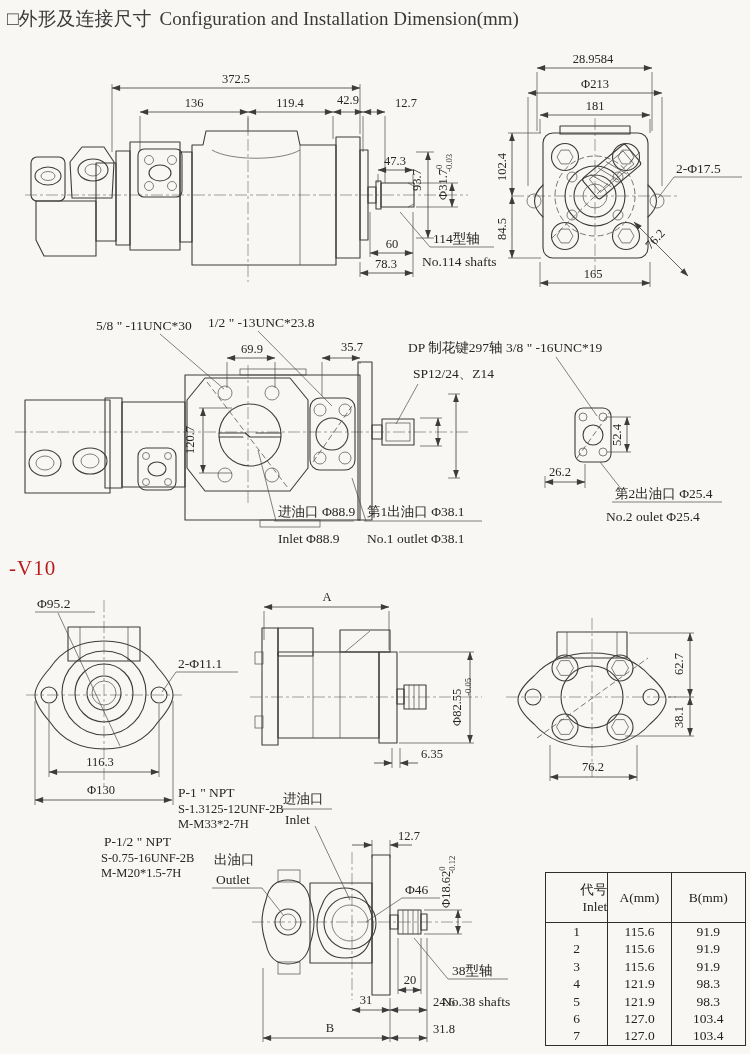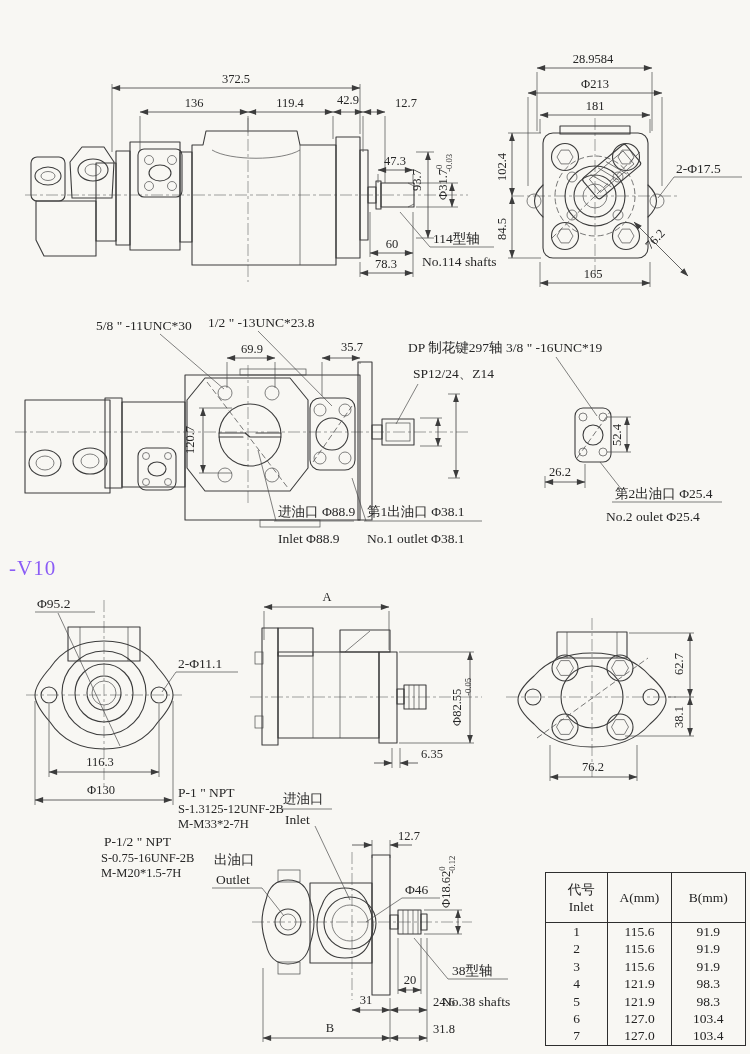--- a/index.html
+++ b/index.html
@@ -1,45 +1,48 @@
 <!DOCTYPE html>
 <html><head>
 <meta charset="utf-8">
 <style>
   html,body{margin:0;padding:0}
   body{background:#e9e8e4;font-family:"Liberation Serif",serif}
   .page{position:relative;width:750px;height:1054px;background:#f8f7f3;overflow:hidden;color:#2b2b2b}
   .title{position:absolute;left:7px;top:6px;font-size:19px;color:#3a3a3a;white-space:nowrap}
   .title .en{margin-left:8px}
-  .v10-label{position:absolute;left:9px;top:556px;font-size:21px;letter-spacing:1px;color:#8b5cf6}
+  .v10-label{position:absolute;left:9px;top:556px;font-size:21px;letter-spacing:1px;color:#b91c1c}
   svg.drawing{position:absolute;left:0;top:0}
   .ln{stroke:#3c3c3c;stroke-width:1.1;fill:none;stroke-linejoin:round;stroke-linecap:round}
   .lt{stroke:#4c4c4c;stroke-width:.7;fill:none}
   .dim{stroke:#3c3c3c;stroke-width:.8;fill:none}
   .cl{stroke:#7a7a7a;stroke-width:.7;fill:none;stroke-dasharray:12 3 3 3}
   .dash{stroke:#555;stroke-width:.8;fill:none;stroke-dasharray:6 3}
   text.d{font:12.5px "Liberation Serif",serif;fill:#262626}
   text.dl{font:13.5px "Liberation Serif",serif;fill:#262626}
   .mid{text-anchor:middle}
   .b{font-weight:bold}
   tspan.tol{font-size:8.5px}
   table.spec{position:absolute;left:545px;top:872px;width:201px;border-collapse:collapse;table-layout:fixed;
     border:1.6px solid #2e2e2e;font-family:"Liberation Serif",serif;color:#222}
   table.spec th,table.spec td{border-left:1.3px solid #2e2e2e;font-weight:normal;padding:0}
   table.spec th:first-child,table.spec td:first-child{border-left:none}
   table.spec thead th{border-bottom:1.3px solid #2e2e2e;height:49px;font-size:13.5px;vertical-align:middle}
-  table.spec thead th.code{text-align:center;padding-left:9px}
+  table.spec thead th.code{text-align:right;padding-left:9px}
   table.spec tbody td{text-align:center;font-size:13.5px;height:17.4px;line-height:17.4px}
   .col1{width:62px}.col2{width:63px}.col3{width:74px}
 </style>
 </head>
 <body>
 
 <div class="page">
 
+  <div class="title">
+    <span>□外形及连接尺寸</span><span class="en">Configuration and Installation Dimension(mm)</span>
+  </div>
 
   <div class="v10-label">-V10</div>
 
   <svg class="drawing" width="750" height="1054" viewBox="0 0 750 1054">
     <defs>
       <marker id="arr" viewBox="0 0 10 10" refX="9.5" refY="5" markerWidth="10" markerHeight="9" orient="auto-start-reverse" markerUnits="userSpaceOnUse">
         <path d="M0.5,1.8 L9.8,5 L0.5,8.2 Z" fill="#3c3c3c"></path>
       </marker>
     </defs>
 

